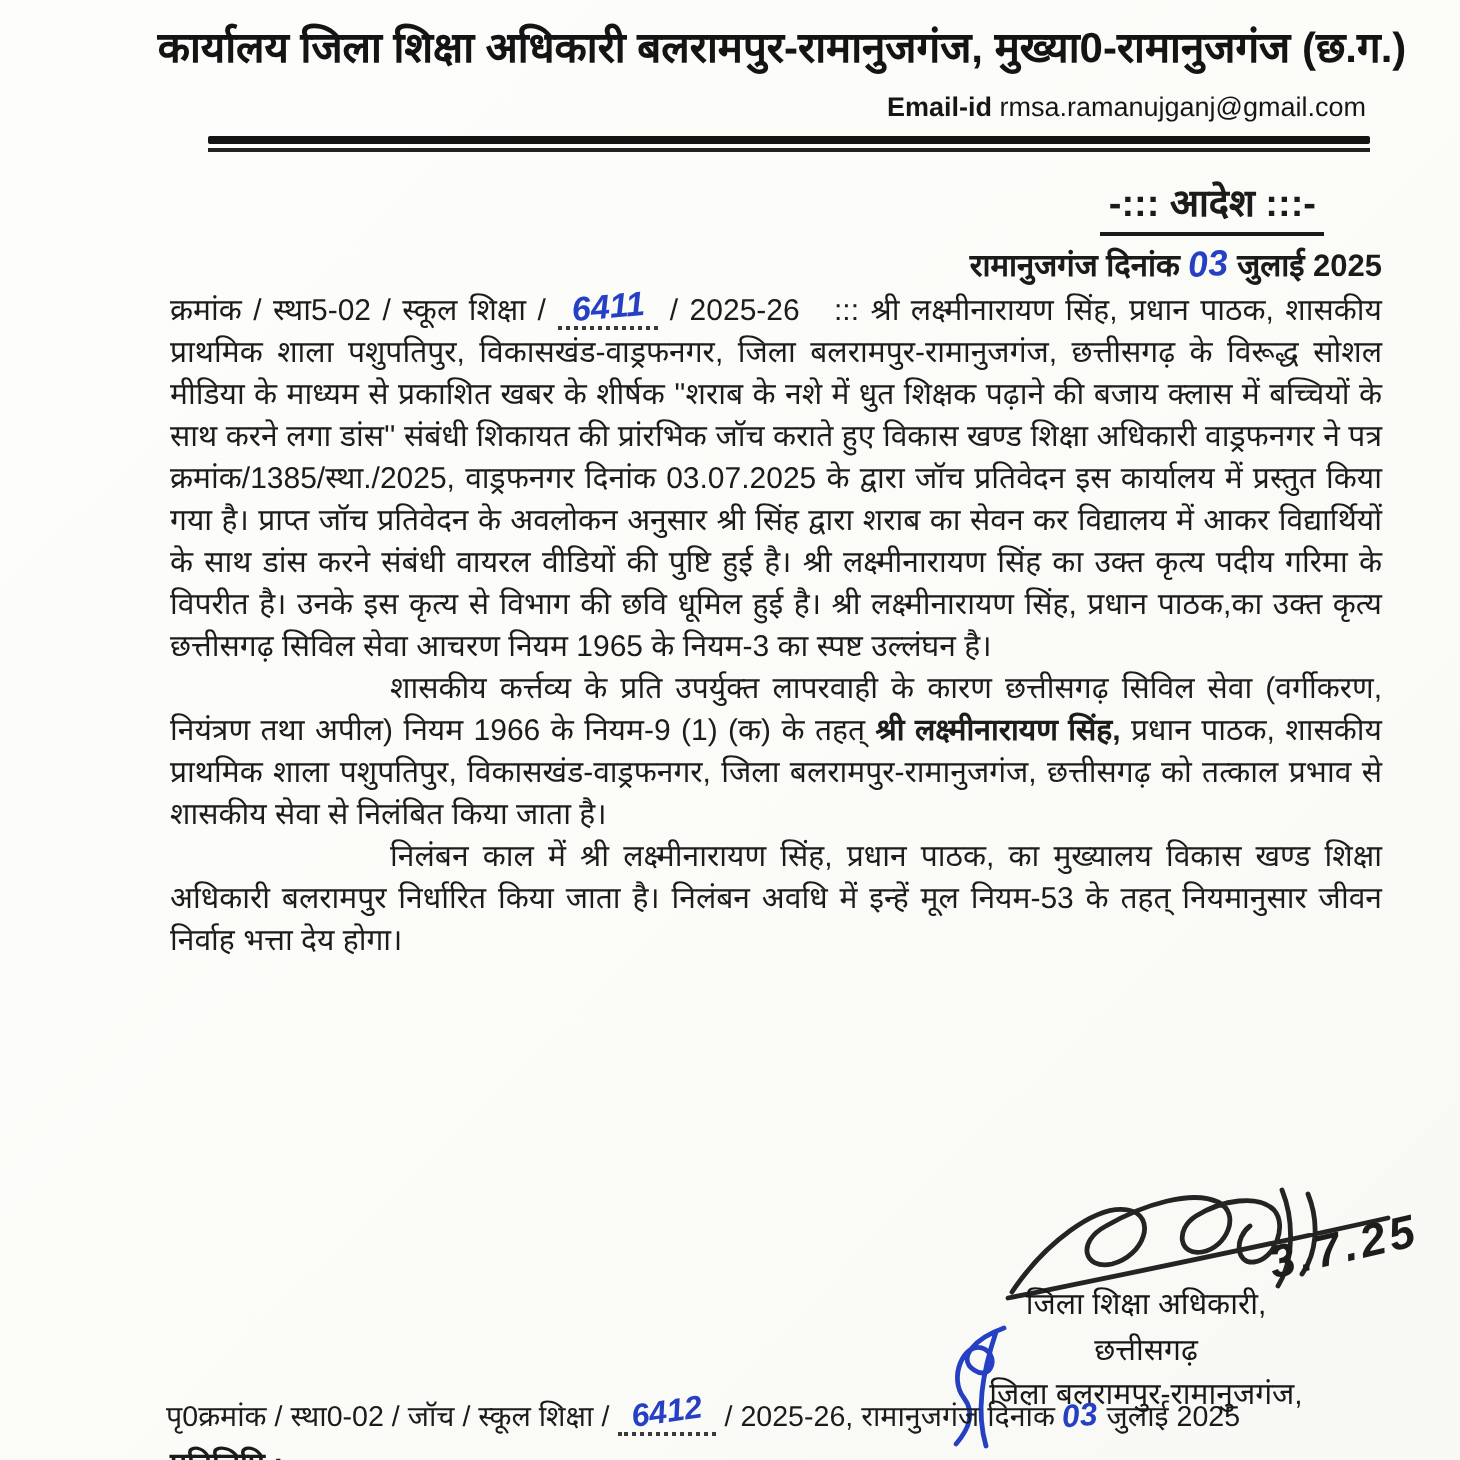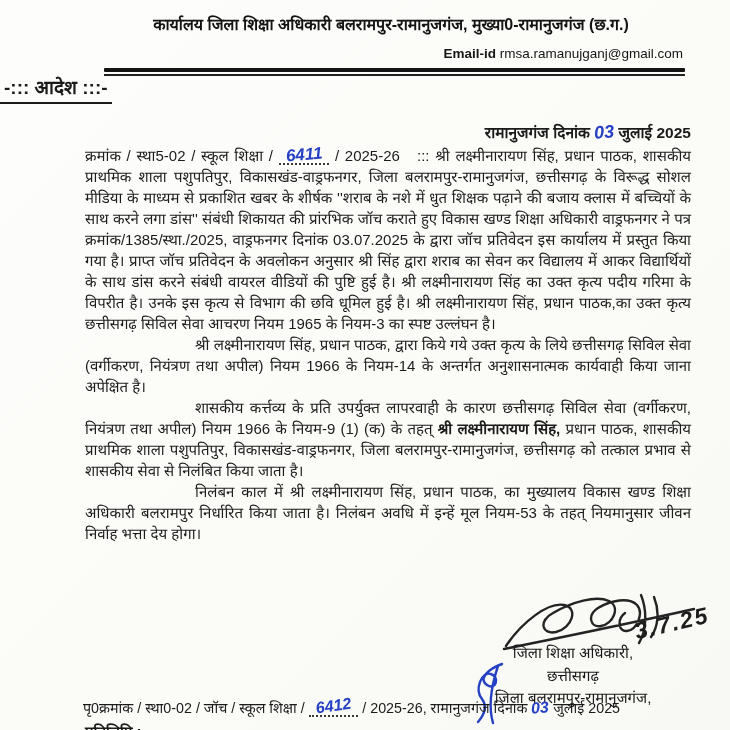--- a/index.html
+++ b/index.html
@@ -11,34 +11,34 @@
   .page{
     position:relative;
     width:730px;height:730px;
     background:linear-gradient(135deg,#fdfdfb 0%,#fbfbf8 60%,#f8f8f4 100%);
     overflow:hidden;
     color:#1b1b1b;
   }
   .office-title{
     position:absolute;top:13px;left:70px;right:18px;
     text-align:center;
-    font-size:16px;font-weight:700;line-height:24px;
+    font-size:21px;font-weight:700;line-height:24px;
     color:#141414;
   }
   .email-line{
     position:absolute;top:46px;right:47px;
     font-size:13.5px;color:#161616;
   }
   .email-label{font-weight:700;}
   .rule-wrap{position:absolute;top:68px;left:104px;width:581px;}
   .rule-thick{height:4px;background:#141414;border-radius:1px;}
   .rule-thin{height:2px;background:#222;margin-top:2px;}
   .order-heading{
-    position:absolute;top:74px;left:0;width:662px;
-    text-align:left;
+    position:absolute;top:88px;left:0;width:662px;
+    text-align:right;
   }
   .order-heading span{
     display:inline-block;
     font-size:19px;font-weight:700;
     border-bottom:2px solid #1b1b1b;
     padding:0 4px 2px 4px;
   }
   .date-line{
     position:absolute;top:121px;right:39px;
     font-size:15.5px;font-weight:700;
@@ -120,21 +120,20 @@
 
   <div class="body-text">
     <p>
       <span>क्रमांक / स्था5-02 / स्कूल शिक्षा /</span>
       <span class="dotted-field"><span class="hand-blue ref-number">6411</span></span>
       <span>/ 2025-26</span>
       &nbsp;
       <span>:::</span>
       <span>श्री लक्ष्मीनारायण सिंह, प्रधान पाठक, शासकीय प्राथमिक शाला पशुपतिपुर, विकासखंड-वाड्रफनगर, जिला बलरामपुर-रामानुजगंज, छत्तीसगढ़ के विरूद्ध सोशल मीडिया के माध्यम से प्रकाशित खबर के शीर्षक ''शराब के नशे में धुत शिक्षक पढ़ाने की बजाय क्लास में बच्चियों के साथ करने लगा डांस'' संबंधी शिकायत की प्रांरभिक जॉच कराते हुए विकास खण्ड शिक्षा अधिकारी वाड्रफनगर ने पत्र क्रमांक/1385/स्था./2025, वाड्रफनगर दिनांक 03.07.2025 के द्वारा जॉच प्रतिवेदन इस कार्यालय में प्रस्तुत किया गया है। प्राप्त जॉच प्रतिवेदन के अवलोकन अनुसार श्री सिंह द्वारा शराब का सेवन कर विद्यालय में आकर विद्यार्थियों के साथ डांस करने संबंधी वायरल वीडियों की पुष्टि हुई है। श्री लक्ष्मीनारायण सिंह का उक्त कृत्य पदीय गरिमा के विपरीत है। उनके इस कृत्य से विभाग की छवि धूमिल हुई है। श्री लक्ष्मीनारायण सिंह, प्रधान पाठक,का उक्त कृत्य छत्तीसगढ़ सिविल सेवा आचरण नियम 1965 के नियम-3 का स्पष्ट उल्लंघन है।</span>
     </p>
-    <p class="indent">श्री लक्ष्मीनारायण सिंह, प्रधान पाठक, द्वारा किये गये उक्त कृत्य के लिये छत्तीसगढ़ सिविल सेवा (वर्गीकरण, नियंत्रण तथा अपील) नियम 1966 के नियम-14 के अन्तर्गत अनुशासनात्मक कार्यवाही किया जाना अपेक्षित है।</p>
     <p class="indent">
       <span>शासकीय कर्त्तव्य के प्रति उपर्युक्त लापरवाही के कारण छत्तीसगढ़ सिविल सेवा (वर्गीकरण, नियंत्रण तथा अपील) नियम 1966 के नियम-9 (1) (क) के तहत् </span><span class="bold-name">श्री लक्ष्मीनारायण सिंह,</span><span> प्रधान पाठक, शासकीय प्राथमिक शाला पशुपतिपुर, विकासखंड-वाड्रफनगर, जिला बलरामपुर-रामानुजगंज, छत्तीसगढ़ को तत्काल प्रभाव से शासकीय सेवा से निलंबित किया जाता है।</span>
     </p>
     <p class="indent">निलंबन काल में श्री लक्ष्मीनारायण सिंह, प्रधान पाठक, का मुख्यालय विकास खण्ड शिक्षा अधिकारी बलरामपुर निर्धारित किया जाता है। निलंबन अवधि में इन्हें मूल नियम-53 के तहत् नियमानुसार जीवन निर्वाह भत्ता देय होगा।</p>
   </div>
 
   <svg class="sig-scribble" width="200" height="70" viewBox="0 0 200 70">
     <path d="M6,60 C22,36 48,16 64,19 C79,22 72,42 56,46 C42,49 38,35 53,27 C72,16 96,9 109,15
              C121,21 113,38 101,40 C90,42 87,29 98,22 C111,14 129,11 137,19 C144,27 137,44 127,45
              C118,46 117,33 125,27 M141,9 C147,24 147,44 139,57 M154,11 C160,26 158,41 151,51

